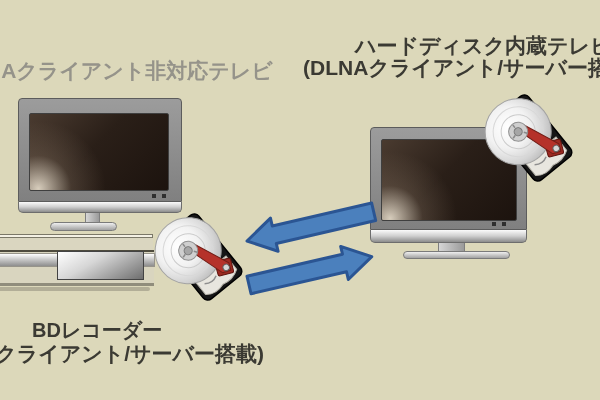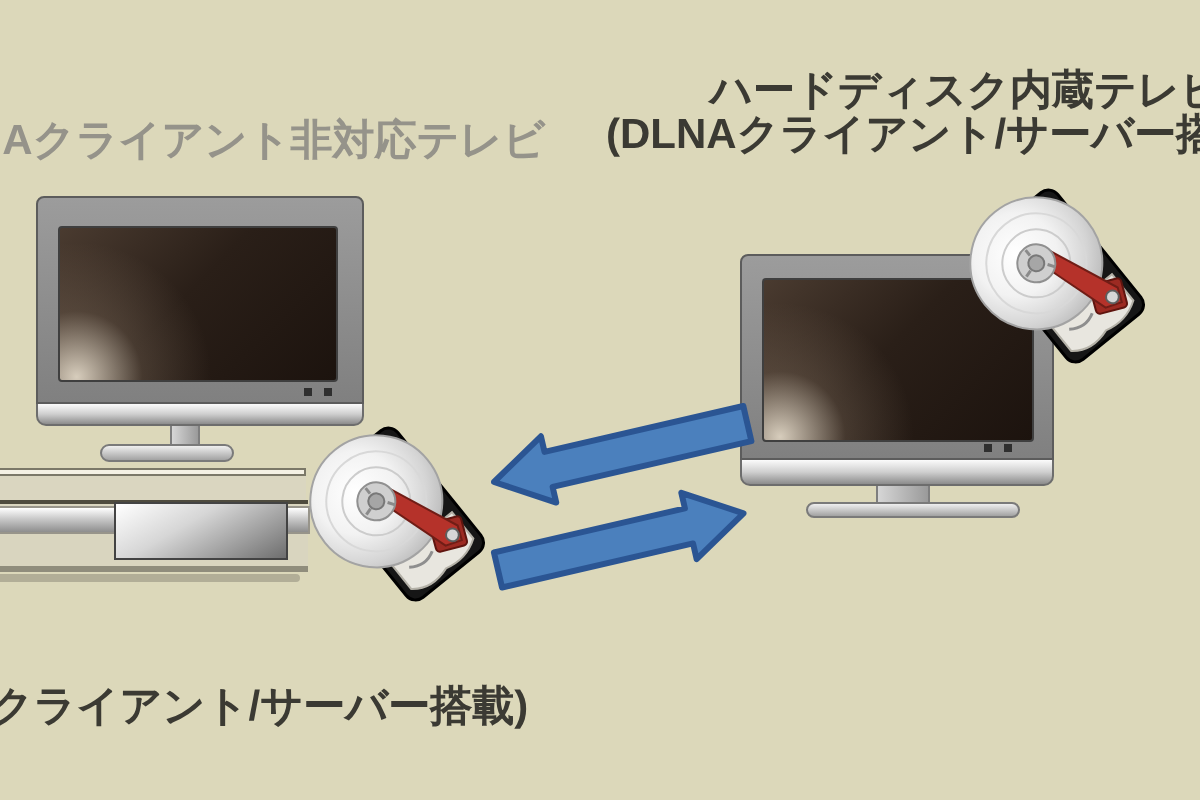--- a/index.html
+++ b/index.html
@@ -143,15 +143,16 @@
     <use href="#hdd" transform="translate(201,257) rotate(-39) translate(-24,-39)"></use>
 
     <use href="#hdd" transform="translate(531,138) rotate(-39) translate(-24,-39)"></use>
   </svg>
 
   <div class="label muted" style="left:-42px;top:60px">DLNAクライアント非対応テレビ</div>
 
   <div class="label" style="left:355px;top:35px">ハードディスク内蔵テレビ</div>
   <div class="label" style="left:303px;top:57px">(DLNAクライアント/サーバー搭載)</div>
 
+  <div class="label" style="left:32px;top:319px;font-size:20px">BDレコーダー</div>
   <div class="label" style="left:-70px;top:343px">(DLNAクライアント/サーバー搭載)</div>
 
 </div>
 
 </body></html>

